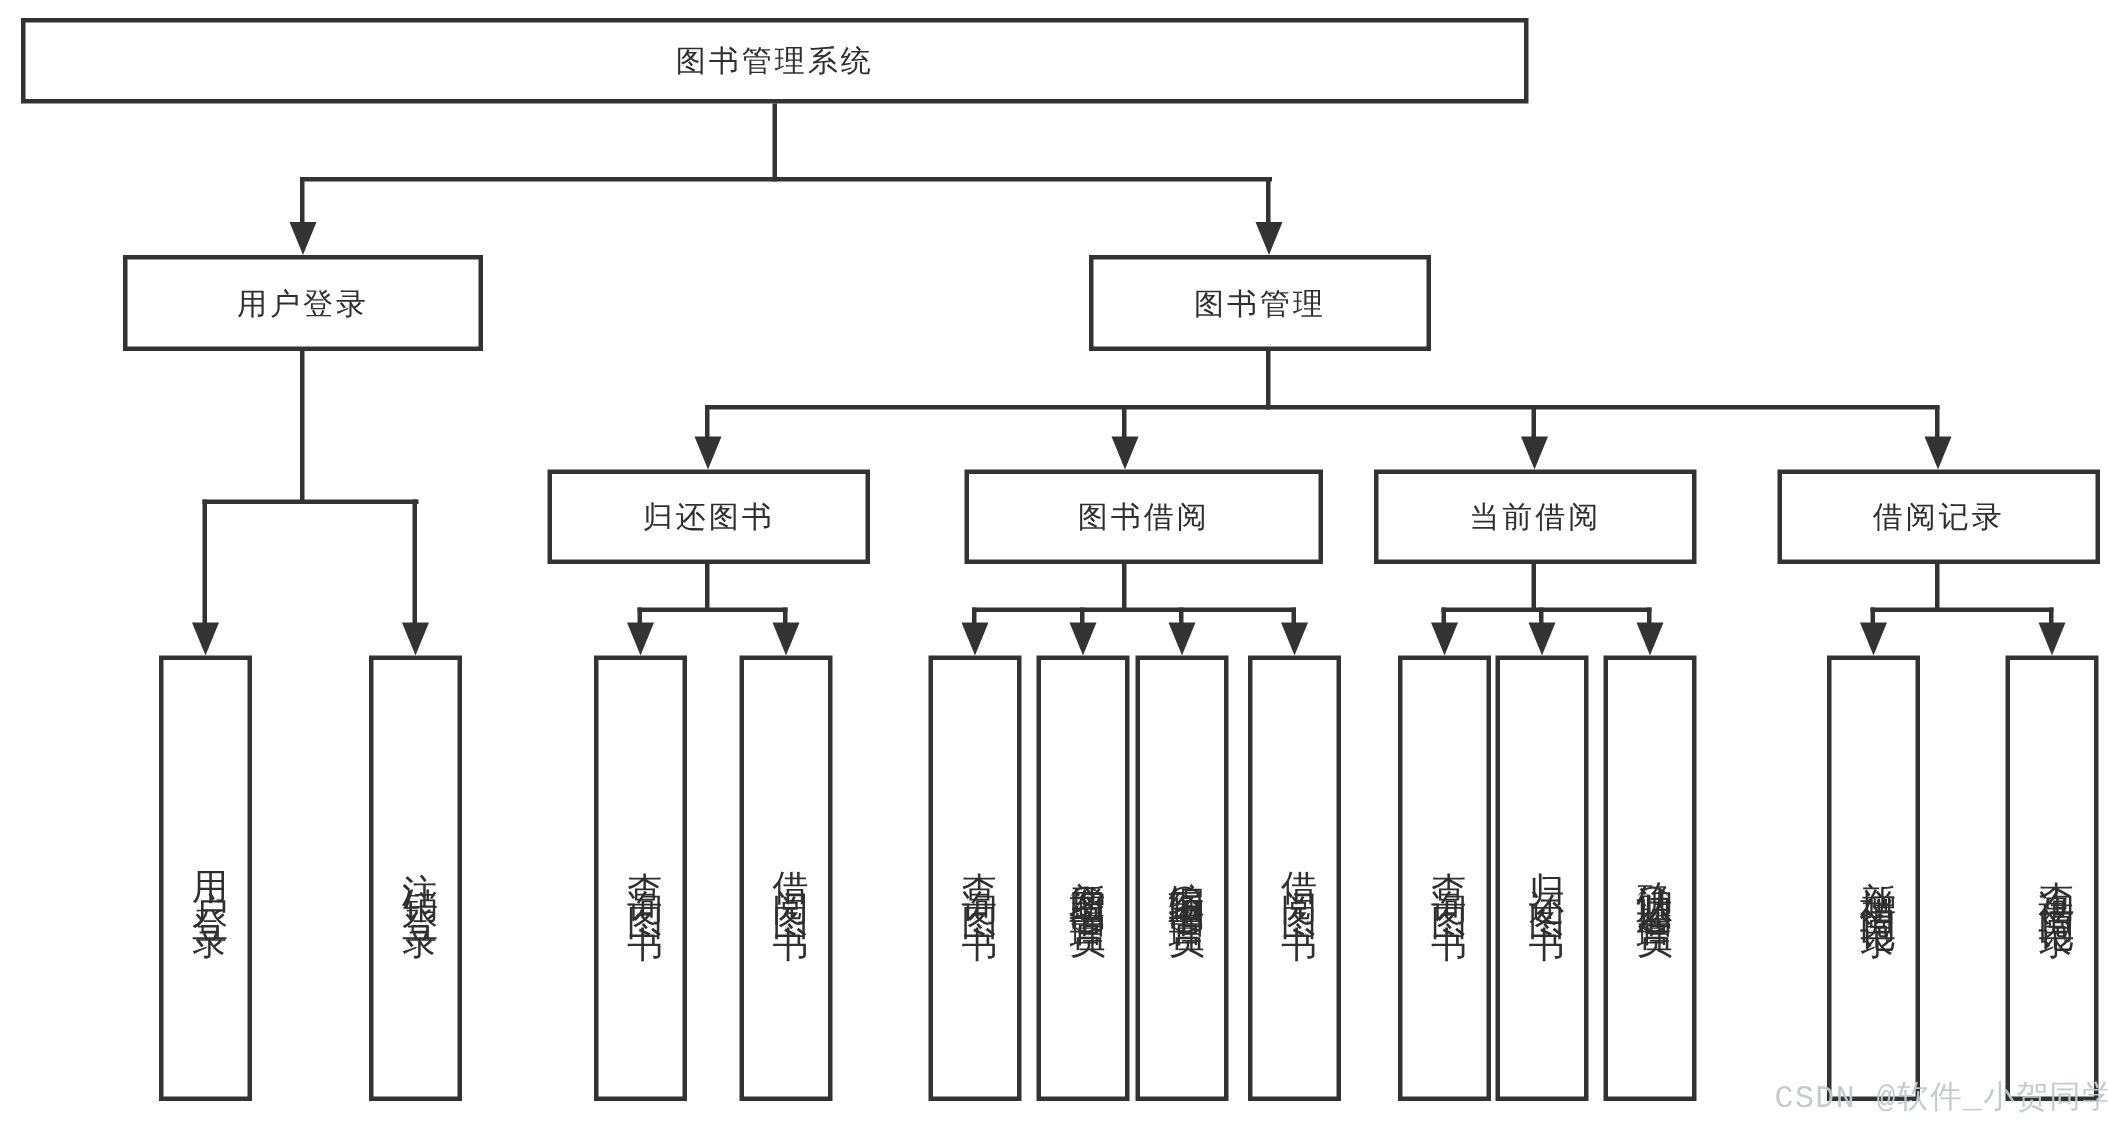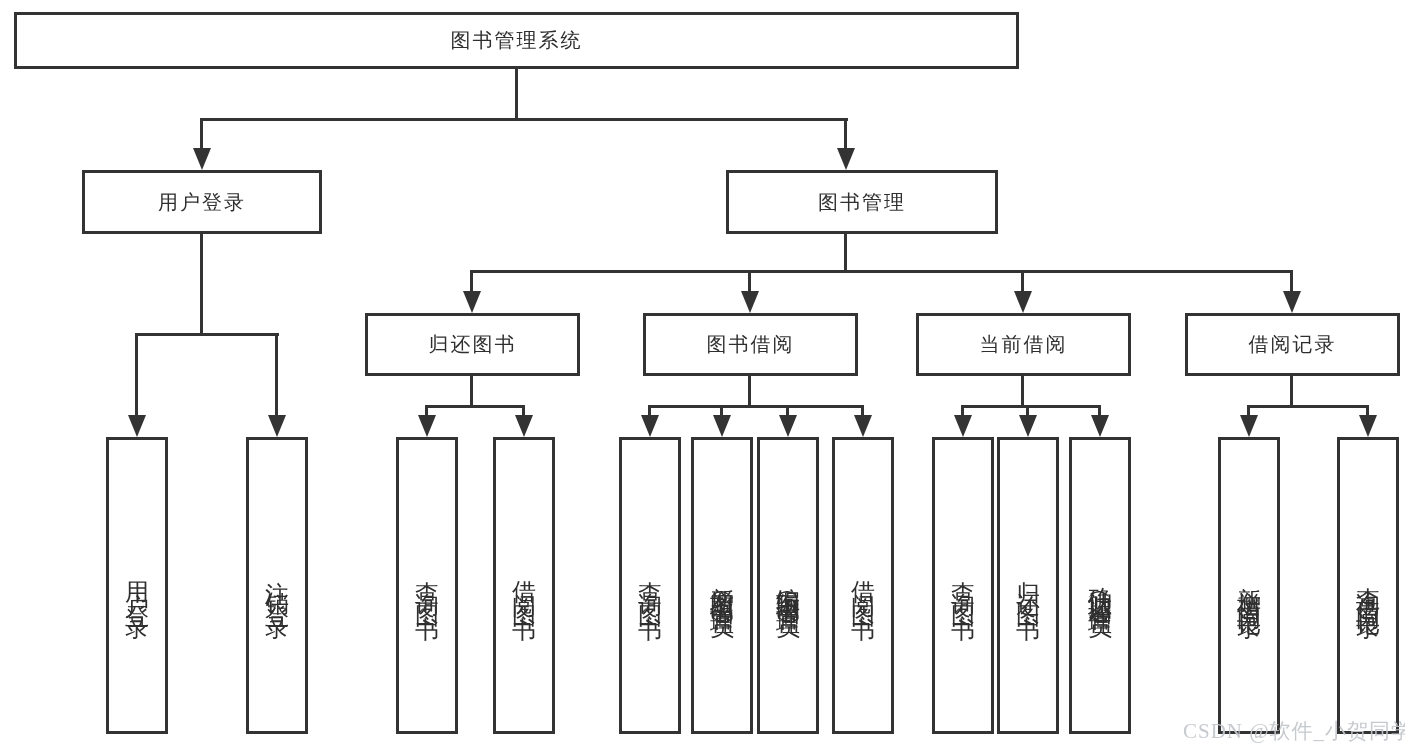--- a/index.html
+++ b/index.html
@@ -1,18 +1,18 @@
 <!DOCTYPE html>
 <html><head>
 <meta charset="utf-8">
 <style>
   html,body{margin:0;padding:0;background:#ffffff;}
   #canvas{
     position:relative;width:1405px;height:747px;background:#ffffff;overflow:hidden;
-    font-family:Liberation Serif, serif;color:#2f2f2f;
+    font-family:Liberation Mono, monospace;color:#2f2f2f;
   }
   .box{
     position:absolute;box-sizing:border-box;border:3px solid #333333;background:#ffffff;
     display:flex;align-items:center;justify-content:center;
   }
   .box .hlabel{font-size:20px;letter-spacing:2px;white-space:nowrap;}
   .leaf{top:437px;width:62px;height:297px;}
   .leaf .vlabel{
     writing-mode:vertical-rl;text-orientation:mixed;
     font-size:24px;letter-spacing:12px;line-height:1;white-space:nowrap;
@@ -94,28 +94,28 @@
   <div class="line" style="left:1366px;top:405px;width:3px;height:13px;"></div>
   <div class="arrow" style="left:1359px;top:415px;"></div>
 
   <div class="box" style="left:14px;top:12px;width:1005px;height:57px;">
     <span class="hlabel">图书管理系统</span>
   </div>
 
   <div class="box" style="left:82px;top:170px;width:240px;height:64px;">
     <span class="hlabel">用户登录</span>
   </div>
-  <div class="box" style="left:726px;top:170px;width:272px;height:64px;">
+  <div class="box" style="left:726px;top:170px;width:228px;height:64px;">
     <span class="hlabel">图书管理</span>
   </div>
 
   <div class="box" style="left:365px;top:313px;width:215px;height:63px;">
     <span class="hlabel">归还图书</span>
   </div>
-  <div class="box" style="left:643px;top:313px;width:215px;height:63px;">
+  <div class="box" style="left:643px;top:313px;width:239px;height:63px;">
     <span class="hlabel">图书借阅</span>
   </div>
   <div class="box" style="left:916px;top:313px;width:215px;height:63px;">
     <span class="hlabel">当前借阅</span>
   </div>
   <div class="box" style="left:1185px;top:313px;width:215px;height:63px;">
     <span class="hlabel">借阅记录</span>
   </div>
 
   <div class="box leaf" style="left:106px;">

